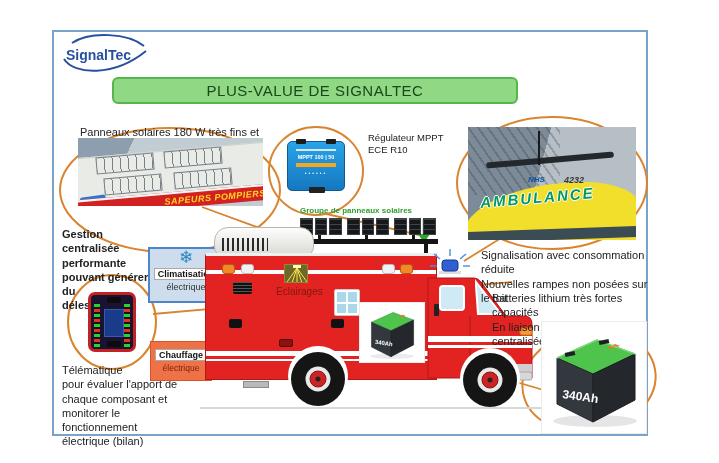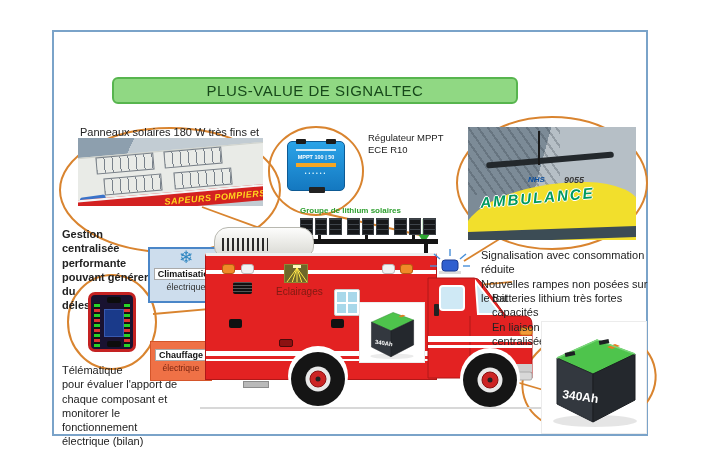--- a/index.html
+++ b/index.html
@@ -116,20 +116,27 @@
 
   svg text { font-family:"Liberation Sans", sans-serif; }
 </style>
 </head>
 <body>
 
 <div class="canvas">
 
   <div class="abs frame"></div>
 
+  <div class="abs" style="left:56px; top:33px; width:98px; height:42px;">
+    <svg width="98" height="42" viewBox="0 0 98 42">
+      <path d="M16,10 C34,-2 72,0 88,13" fill="none" stroke="#27519e" stroke-width="2"></path>
+      <path d="M8,26 C18,42 58,44 90,18" fill="none" stroke="#27519e" stroke-width="2"></path>
+      <text x="10" y="27" font-size="14" font-weight="bold" fill="#27519e">SignalTec</text>
+    </svg>
+  </div>
 
   <div class="abs banner">
     <span>PLUS-VALUE DE SIGNALTEC</span>
   </div>
 
   <svg class="abs" style="left:0; top:0;" width="719" height="463">
     <ellipse cx="170" cy="190" rx="110" ry="62" fill="none" stroke="#d9842f" stroke-width="2"></ellipse>
     <ellipse cx="316" cy="171" rx="47" ry="44" fill="none" stroke="#d9842f" stroke-width="2"></ellipse>
     <ellipse cx="552" cy="183" rx="95" ry="66" fill="none" stroke="#d9842f" stroke-width="2"></ellipse>
     <ellipse cx="112" cy="322" rx="44" ry="47" fill="none" stroke="#d9842f" stroke-width="2"></ellipse>
@@ -165,21 +172,21 @@
   </div>
   <div class="abs txt ml" style="left:368px; top:132px; width:110px; font-size:9.5px;">Régulateur MPPT
 ECE R10</div>
 
   <div class="abs amb-photo">
     <div class="amb-stripes"></div>
     <div class="amb-body"></div>
     <div class="amb-bar"></div>
     <div class="amb-ant"></div>
     <div class="amb-nhs">NHS</div>
-    <div class="amb-num">9055</div>
+    <div class="amb-num">4232</div>
     <div class="amb-word">AMBULANCE</div>
     <div class="amb-shield"></div>
   </div>
 
   <div class="abs txt ml" style="left:62px; top:227px; width:100px;font-weight:bold;">Gestion centralisée
 performante
 pouvant générer du
 délestage</div>
   <div class="abs txt ml" style="left:62px; top:363px; width:120px;">Télématique
 pour évaluer l'apport de
@@ -200,21 +207,21 @@
     <div class="pcb-core"></div>
     <div class="pcb-tab" style="top:2px;"></div>
     <div class="pcb-tab" style="bottom:2px;"></div>
   </div>
 
   <div class="abs chauf-box">
     <div class="chip">Chauffage</div>
     <div class="chauf-sub">électrique</div>
   </div>
 
-  <div class="abs" style="left:300px; top:206px; font-size:8px; font-weight:bold; color:#2fa030;">Groupe de lithium solaires</div>
+  <div class="abs" style="left:300px; top:206px; font-size:8px; font-weight:bold; color:#2fa030;">Groupe de panneaux solaires</div>
   <div class="abs pv-group" style="left:300px;">
     <div class="pv"></div>
       <div class="pv"></div>
       <div class="pv"></div>
   </div>
   <div class="abs pv-group" style="left:347px;">
     <div class="pv"></div>
       <div class="pv"></div>
       <div class="pv"></div>
   </div>

